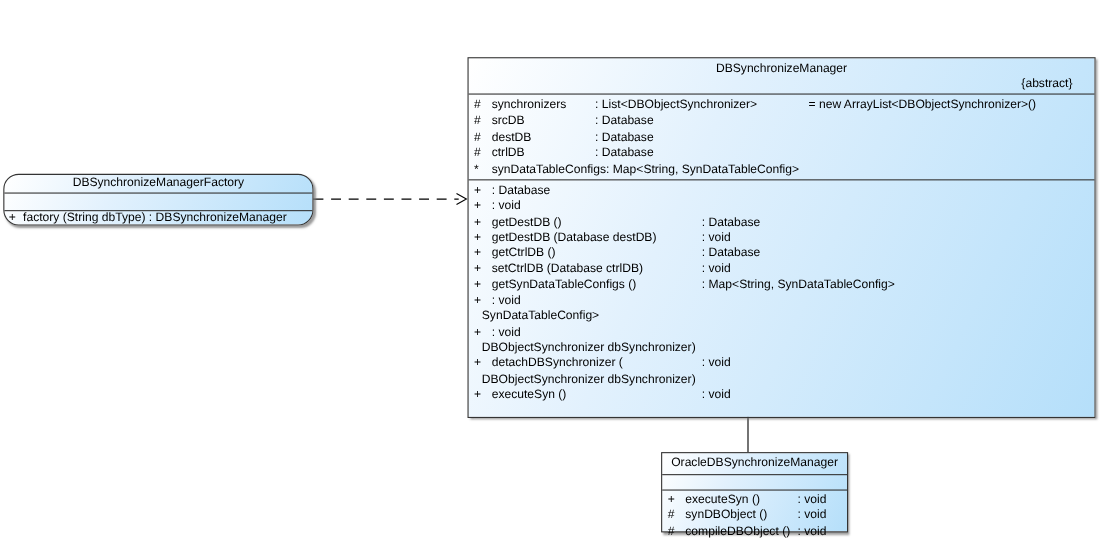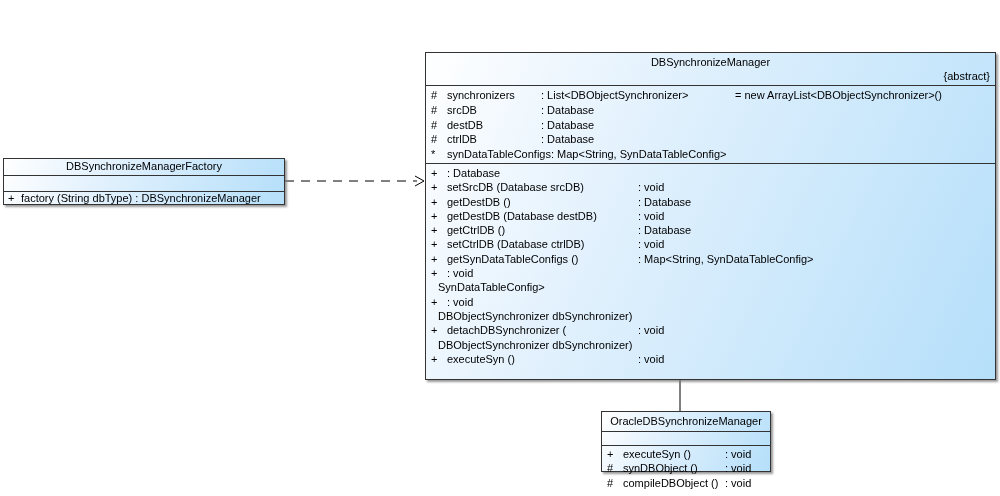--- a/index.html
+++ b/index.html
@@ -11,45 +11,45 @@
   svg.connectors{position:absolute;left:0;top:0;}
   .uml-box{
     position:absolute;box-sizing:border-box;
     border:1px solid #333;
     background:linear-gradient(115deg,#ffffff 0%,#e2f1fd 35%,#b5dffa 100%);
     box-shadow:2px 2px 2px rgba(120,120,120,0.75);
   }
   .cmp{box-sizing:border-box;overflow:hidden;}
   .cmp + .cmp{border-top:1px solid #333;}
   .title-line{text-align:center;white-space:pre;}
-  .tag-line{text-align:right;padding-right:5px;white-space:pre;line-height:14px;}
+  .tag-line{text-align:right;padding-right:20px;white-space:pre;line-height:14px;}
   .row{display:flex;white-space:pre;padding-left:5px;align-items:baseline;}
   .row .m{display:inline-block;width:16px;flex:none;}
   .row.cont{padding-left:12px;}
   
   .mgr{left:425px;top:8px;width:571px;height:328px;margin-top:44px;}
   .mgr .c-title{height:32px;padding-top:2px;}
   .mgr .c-title .title-line{line-height:14px;}
   .mgr .c-attrs{height:78px;padding-top:2px;}
   .mgr .c-attrs .row{line-height:14.8px;}
   .mgr .c-attrs .n{min-width:94px;}
   .mgr .c-attrs .t{min-width:194px;}
   .mgr .c-meths{height:214px;padding-top:2px;}
   .mgr .c-meths .row{line-height:14.3px;}
   .mgr .c-meths .s{min-width:191px;}
   
-  .fac{left:3px;top:158px;width:282px;height:47px;}
+  .fac{left:3px;top:158px;width:282px;height:47px;border-radius:14px;}
   .fac .c-title{height:16px;}
   .fac .c-title .title-line{line-height:15px;}
   .fac .c-attrs{height:16px;}
   .fac .c-meths{height:13px;}
   .fac .c-meths .row{line-height:13px;padding-left:4px;}
   .fac .c-meths .m{width:13px;}
   
-  .ora{left:601px;top:411px;width:170px;height:61px;}
+  .ora{left:601px;top:411px;width:170px;height:73px;}
   .ora .c-title{height:19px;}
   .ora .c-title .title-line{line-height:18px;}
   .ora .c-attrs{height:14px;}
   .ora .c-meths{height:46px;padding-top:1px;}
   .ora .c-meths .row{line-height:14.3px;}
   .ora .c-meths .s{min-width:102px;}
 </style>
 </head>
 <body>
 
@@ -112,21 +112,20 @@
         <span class="t">: Map&lt;String, SynDataTableConfig&gt;</span>
       </div>
     </div>
     <div class="cmp c-meths">
       <div class="row">
         <span class="m">+</span>
         <span class="t">: Database</span>
       </div>
       <div class="row">
         <span class="m">+</span>
-        <span class="s">setSrcDB (Database srcDB)</span>
         <span class="t">: void</span>
       </div>
       <div class="row">
         <span class="m">+</span>
         <span class="s">getDestDB ()</span>
         <span class="t">: Database</span>
       </div>
       <div class="row">
         <span class="m">+</span>
         <span class="s">getDestDB (Database destDB)</span>

